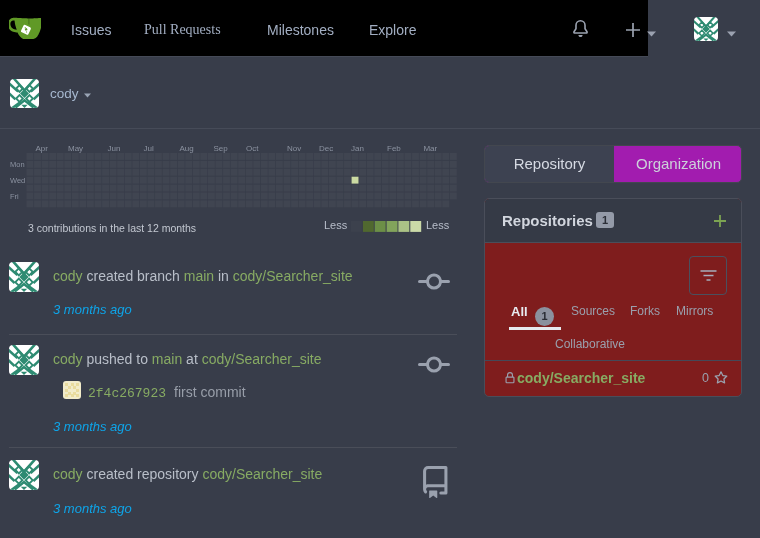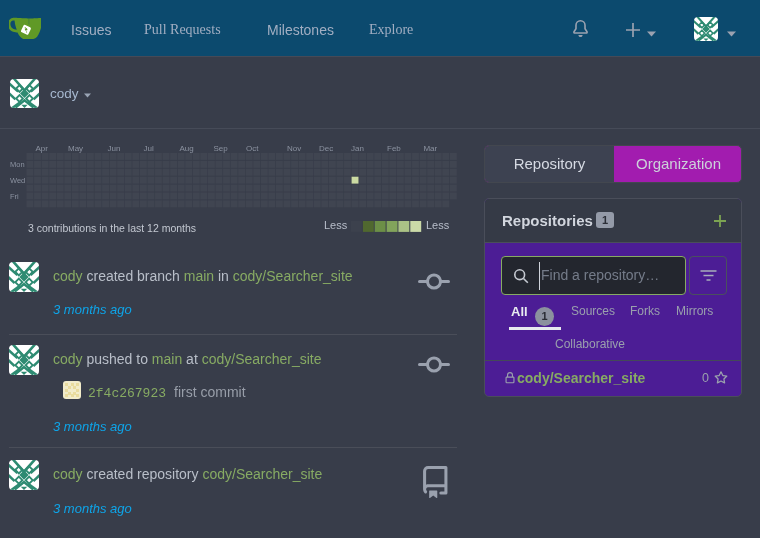--- a/index.html
+++ b/index.html
@@ -1,43 +1,43 @@
 <!DOCTYPE html>
 <html><head>
 <meta charset="utf-8">
 <style>
   * { margin:0; padding:0; box-sizing:border-box; }
   html,body { width:760px; height:538px; overflow:hidden; }
   body { background:#383d4a; font-family:"Liberation Sans", sans-serif; position:relative; }
   .abs { position:absolute; }
 
   
-  #nav { position:absolute; left:0; top:0; width:760px; height:57px;
-         background:#0c4a6e; border-bottom:1px solid #454a57; }
+  #nav { position:absolute; left:0; top:0; width:648px; height:57px;
+         background:#000000; border-bottom:1px solid #454a57; }
   .navlink { position:absolute; top:22px; font-size:14px; color:#a2aec2; }
 
   .avatar { position:absolute; border-radius:4px; overflow:hidden; }
 
   #ctxname { position:absolute; left:50px; top:86px; font-size:13.5px; color:#a6b8cf; }
 
   .green { color:#87ab63; }
   .feedtext { font-size:14px; color:#b9bfc9; }
   .ago { font-style:italic; font-size:13px; color:#0ea5e9; }
   .divider { position:absolute; left:9px; width:448px; height:1px; background:#4a4e59; }
 
   
   #tabs { position:absolute; left:484px; top:145px; width:258px; height:38px;
           border-radius:5px; overflow:hidden; border:1px solid #43474f; background:#a21caf; }
   #tabL { position:absolute; left:0; top:0; width:129px; height:36px; background:#3d4251;
           color:#d6dae3; font-size:15px; line-height:36px; text-align:center; }
   #tabR { position:absolute; left:129px; top:0; width:129px; height:44px;
           color:#ccd1da; font-size:15px; line-height:36px; text-align:center; }
 
   #box { position:absolute; left:484px; top:198px; width:258px; height:199px;
-         border-radius:5px; border:1px solid #4a4e5a; background:#4c1d95; overflow:hidden; }
+         border-radius:5px; border:1px solid #4a4e5a; background:#7f1d1d; overflow:hidden; }
   #boxhead { position:absolute; left:0; top:0; width:100%; height:44px; background:#353a46;
              border-bottom:1px solid #4a4e5a; }
   .badge { display:inline-block; background:#949aa8; color:#2b2e37; font-size:11px;
            font-weight:bold; border-radius:3px; padding:2px 6px; }
 
   #search { position:absolute; left:16px; top:57px; width:185px; height:39px;
             background:#23262e; border:1px solid #87ab63; border-radius:4px; }
   #filterbtn { position:absolute; left:204px; top:57px; width:38px; height:39px;
                border:1px solid #4a505e; border-radius:4px; }
   .ftab { font-size:12px; color:#9aa0ad; position:absolute; top:105px; }
@@ -59,21 +59,21 @@
     </g>
     <g fill="#609926">
       <path d="M337 326l29 29-29 29-29-29z" transform="rotate(25.7 337 363)"></path>
       <circle cx="309" cy="333" r="10" transform="rotate(25.7 337 363)"></circle>
       <circle cx="365" cy="393" r="10" transform="rotate(25.7 337 363)"></circle>
     </g>
   </svg>
   <span class="navlink" style="left:71px;">Issues</span>
   <span class="navlink" style="left:144px;font-family:Liberation Serif, serif;">Pull Requests</span>
   <span class="navlink" style="left:267px;">Milestones</span>
-  <span class="navlink" style="left:369px;font-family:Liberation Serif, serif;">Explore</span>
+  <span class="navlink" style="left:369px;">Explore</span>
 
   <svg class="abs" style="left:572px; top:19px;" width="17" height="19" viewBox="0 0 16 16" fill="#9ba2b0">
     <path fill-rule="evenodd" d="M8 16a2 2 0 0 0 1.985-1.75c.017-.137-.097-.25-.235-.25h-3.5c-.138 0-.252.113-.235.25A2 2 0 0 0 8 16ZM3 5a5 5 0 0 1 10 0v2.947c0 .05.015.098.042.139l1.703 2.555A1.519 1.519 0 0 1 13.482 13H2.518a1.518 1.518 0 0 1-1.263-2.36l1.703-2.554A.25.25 0 0 0 3 7.947Zm5-3.5A3.5 3.5 0 0 0 4.5 5v2.947c0 .346-.102.683-.294.97l-1.703 2.556a.017.017 0 0 0-.003.01c0 .005.002.009.005.012l.006.004.007.001h10.964l.007-.001.006-.004a.016.016 0 0 0 .005-.012.017.017 0 0 0-.003-.01l-1.703-2.554a1.745 1.745 0 0 1-.294-.97V5A3.5 3.5 0 0 0 8 1.5Z"></path>
   </svg>
 
   <svg class="abs" style="left:625px; top:22px;" width="16" height="16" viewBox="0 0 16 16" stroke="#9ba2b0" stroke-width="1.7">
     <path d="M8 1v14M1 8h14"></path>
   </svg>
   <svg class="abs" style="left:647px; top:31px;" width="9" height="6" viewBox="0 0 9 6">
       <path d="M0 .5h9L4.5 5.5z" fill="#9ba2b0"></path>
@@ -606,28 +606,20 @@
 
 <div id="box">
   <div id="boxhead">
     <span class="abs" style="left:17px; top:13px; font-size:15px; font-weight:bold; color:#d2d6de;">Repositories</span>
     <span class="badge abs" style="left:111px; top:13px;">1</span>
     <svg class="abs" style="left:229px; top:16px;" width="12" height="12" viewBox="0 0 12 12" stroke="#7ca352" stroke-width="1.8">
         <path d="M6 0v12M0 6h12"></path>
       </svg>
   </div>
 
-  <div id="search">
-    <svg class="abs" style="left:11px; top:11px;" width="16" height="16" viewBox="0 0 16 16" fill="none" stroke="#c6cad2" stroke-width="1.6">
-      <circle cx="6.7" cy="6.7" r="4.9"></circle>
-        <path d="M10.5 10.5L14.8 14.8"></path>
-    </svg>
-    <div class="abs" style="left:37px; top:5px; width:1px; height:28px; background:#cfd3db;"></div>
-    <span class="abs" style="left:39px; top:10px; font-size:14px; color:#757c8a;">Find a repository…</span>
-  </div>
   <div id="filterbtn">
     <svg class="abs" style="left:10px; top:13px;" width="17" height="12" viewBox="0 0 17 12" stroke="#a7adbb" stroke-width="1.5">
       <path d="M.5 1h16M3.5 5.5h10M6.5 10h4"></path>
     </svg>
   </div>
 
   <span class="ftab" style="left:26px; color:#e8ebf0; font-weight:bold; font-size:13px;">All</span>
   <span class="circbadge" style="left:50px;">1</span>
   <span class="ftab" style="left:86px;">Sources</span>
   <span class="ftab" style="left:145px;">Forks</span>

